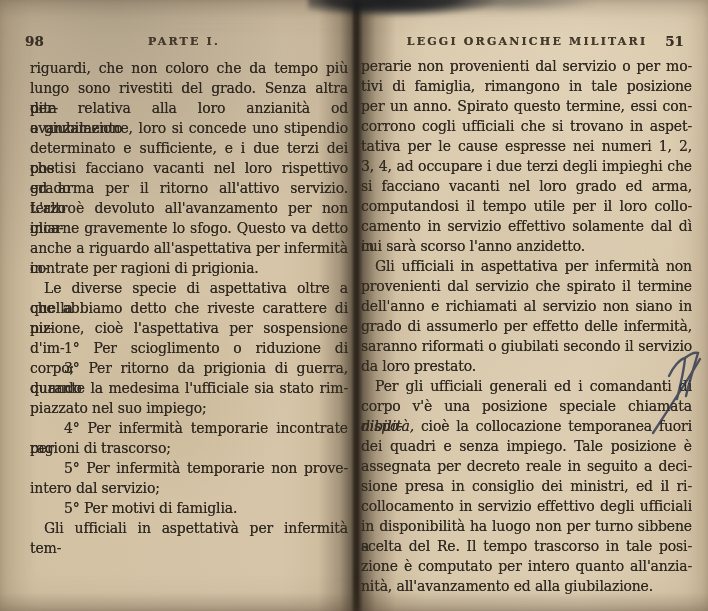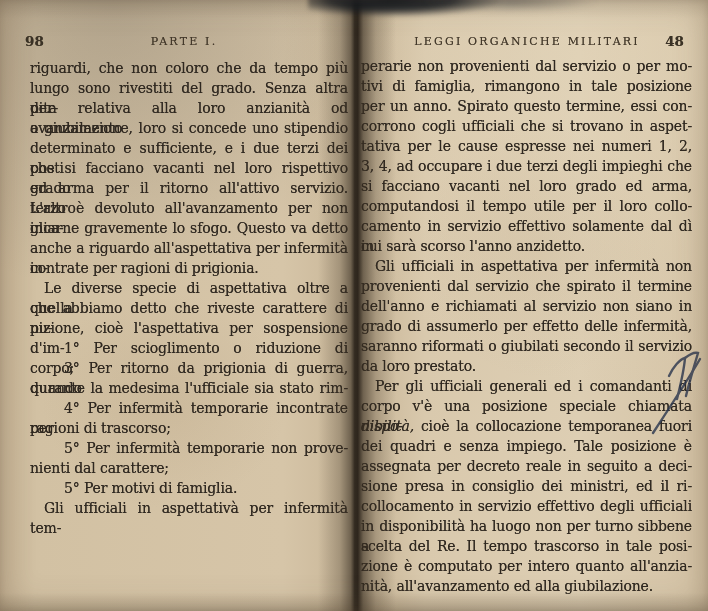--- a/index.html
+++ b/index.html
@@ -13,21 +13,21 @@
       linear-gradient(to right,#c6b395 0,#d2c1a3 5%,#d6c5a8 40%,#cbb99b 48%,#cbb99b 53%,#d9c9ad 60%,#ddceb3 82%,#d5c4a7 97%,#ccba9c 100%);
   }
   .scan{position:absolute;inset:0;}
   .page{position:absolute;top:0;height:487px;z-index:2;border-radius:28px;}
   .page-left{left:0;width:354px;}
   .page-right{left:354px;width:354px;padding-left:8px;}
   .header{position:absolute;top:35px;height:18px;color:#3e362a;}
   .page-left .header{left:25px;width:318px;}
   .page-right .header{left:8px;width:330px;}
   .running{
-    display:block;text-align:center;font-size:11px;font-weight:400;
+    display:block;text-align:center;font-size:11px;font-weight:700;
     letter-spacing:2.2px;color:#43392b;text-shadow:0 0 .5px rgba(60,48,32,.65);
   }
   .pagenum{
     position:absolute;top:-2px;font-size:13.5px;font-weight:700;color:#3a3226;
     text-shadow:0 0 .5px rgba(60,48,32,.6);
   }
   .pagenum.pn-left{left:0;}
   .pagenum.pn-right{right:8px;}
   .bodytext{position:absolute;color:#2f2820;font-size:14px;}
   .page-left .bodytext{left:30px;top:58px;width:318px;}
@@ -93,33 +93,34 @@
         <div class="line ind0 j">terzo è devoluto all'avanzamento per non inca-</div>
         <div class="line ind0 j">gliarne gravemente lo sfogo. Questo va detto</div>
         <div class="line ind0 j">anche a riguardo all'aspettativa per infermità in-</div>
         <div class="line ind0">contrate per ragioni di prigionia.</div>
         <div class="line ind1 j">Le diverse specie di aspettativa oltre a quella</div>
         <div class="line ind0 j">che abbiamo detto che riveste carattere di pu-</div>
         <div class="line ind0 j">nizione, cioè l'aspettativa per sospensione d'im-</div>
         <div class="line ind2 j">1° Per scioglimento o riduzione di corpo;</div>
         <div class="line ind2 j">3° Per ritorno da prigionia di guerra, quando</div>
         <div class="line ind0 j">durante la medesima l'ufficiale sia stato rim-</div>
+        <div class="line ind0">piazzato nel suo impiego;</div>
         <div class="line ind2 j">4° Per infermità temporarie incontrate per</div>
         <div class="line ind0">ragioni di trascorso;</div>
         <div class="line ind2 j">5° Per infermità temporarie non prove-</div>
-        <div class="line ind0">nienti dal carattere;</div>
+        <div class="line ind0">intero dal servizio;</div>
         <div class="line ind2">5° Per motivi di famiglia.</div>
         <div class="line ind1 j">Gli ufficiali in aspettativà per infermità tem-</div>
       </div>
   </div>
 
   <div class="page page-right">
     <div class="header">
       <span class="running">LEGGI ORGANICHE MILITARI</span>
-      <span class="pagenum pn-right">48</span>
+      <span class="pagenum pn-right">51</span>
     </div>
     <div class="bodytext">
         <div class="line ind0 j">perarie non provenienti dal servizio o per mo-</div>
         <div class="line ind0 j">tivi di famiglia, rimangono in tale posizione</div>
         <div class="line ind0 j">per un anno. Spirato questo termine, essi con-</div>
         <div class="line ind0 j">corrono cogli ufficiali che si trovano in aspet-</div>
         <div class="line ind0 j">tativa per le cause espresse nei numeri 1, 2,</div>
         <div class="line ind0 j">3, 4, ad occupare i due terzi degli impieghi che</div>
         <div class="line ind0 j">si facciano vacanti nel loro grado ed arma,</div>
         <div class="line ind0 j">computandosi il tempo utile per il loro collo-</div>

